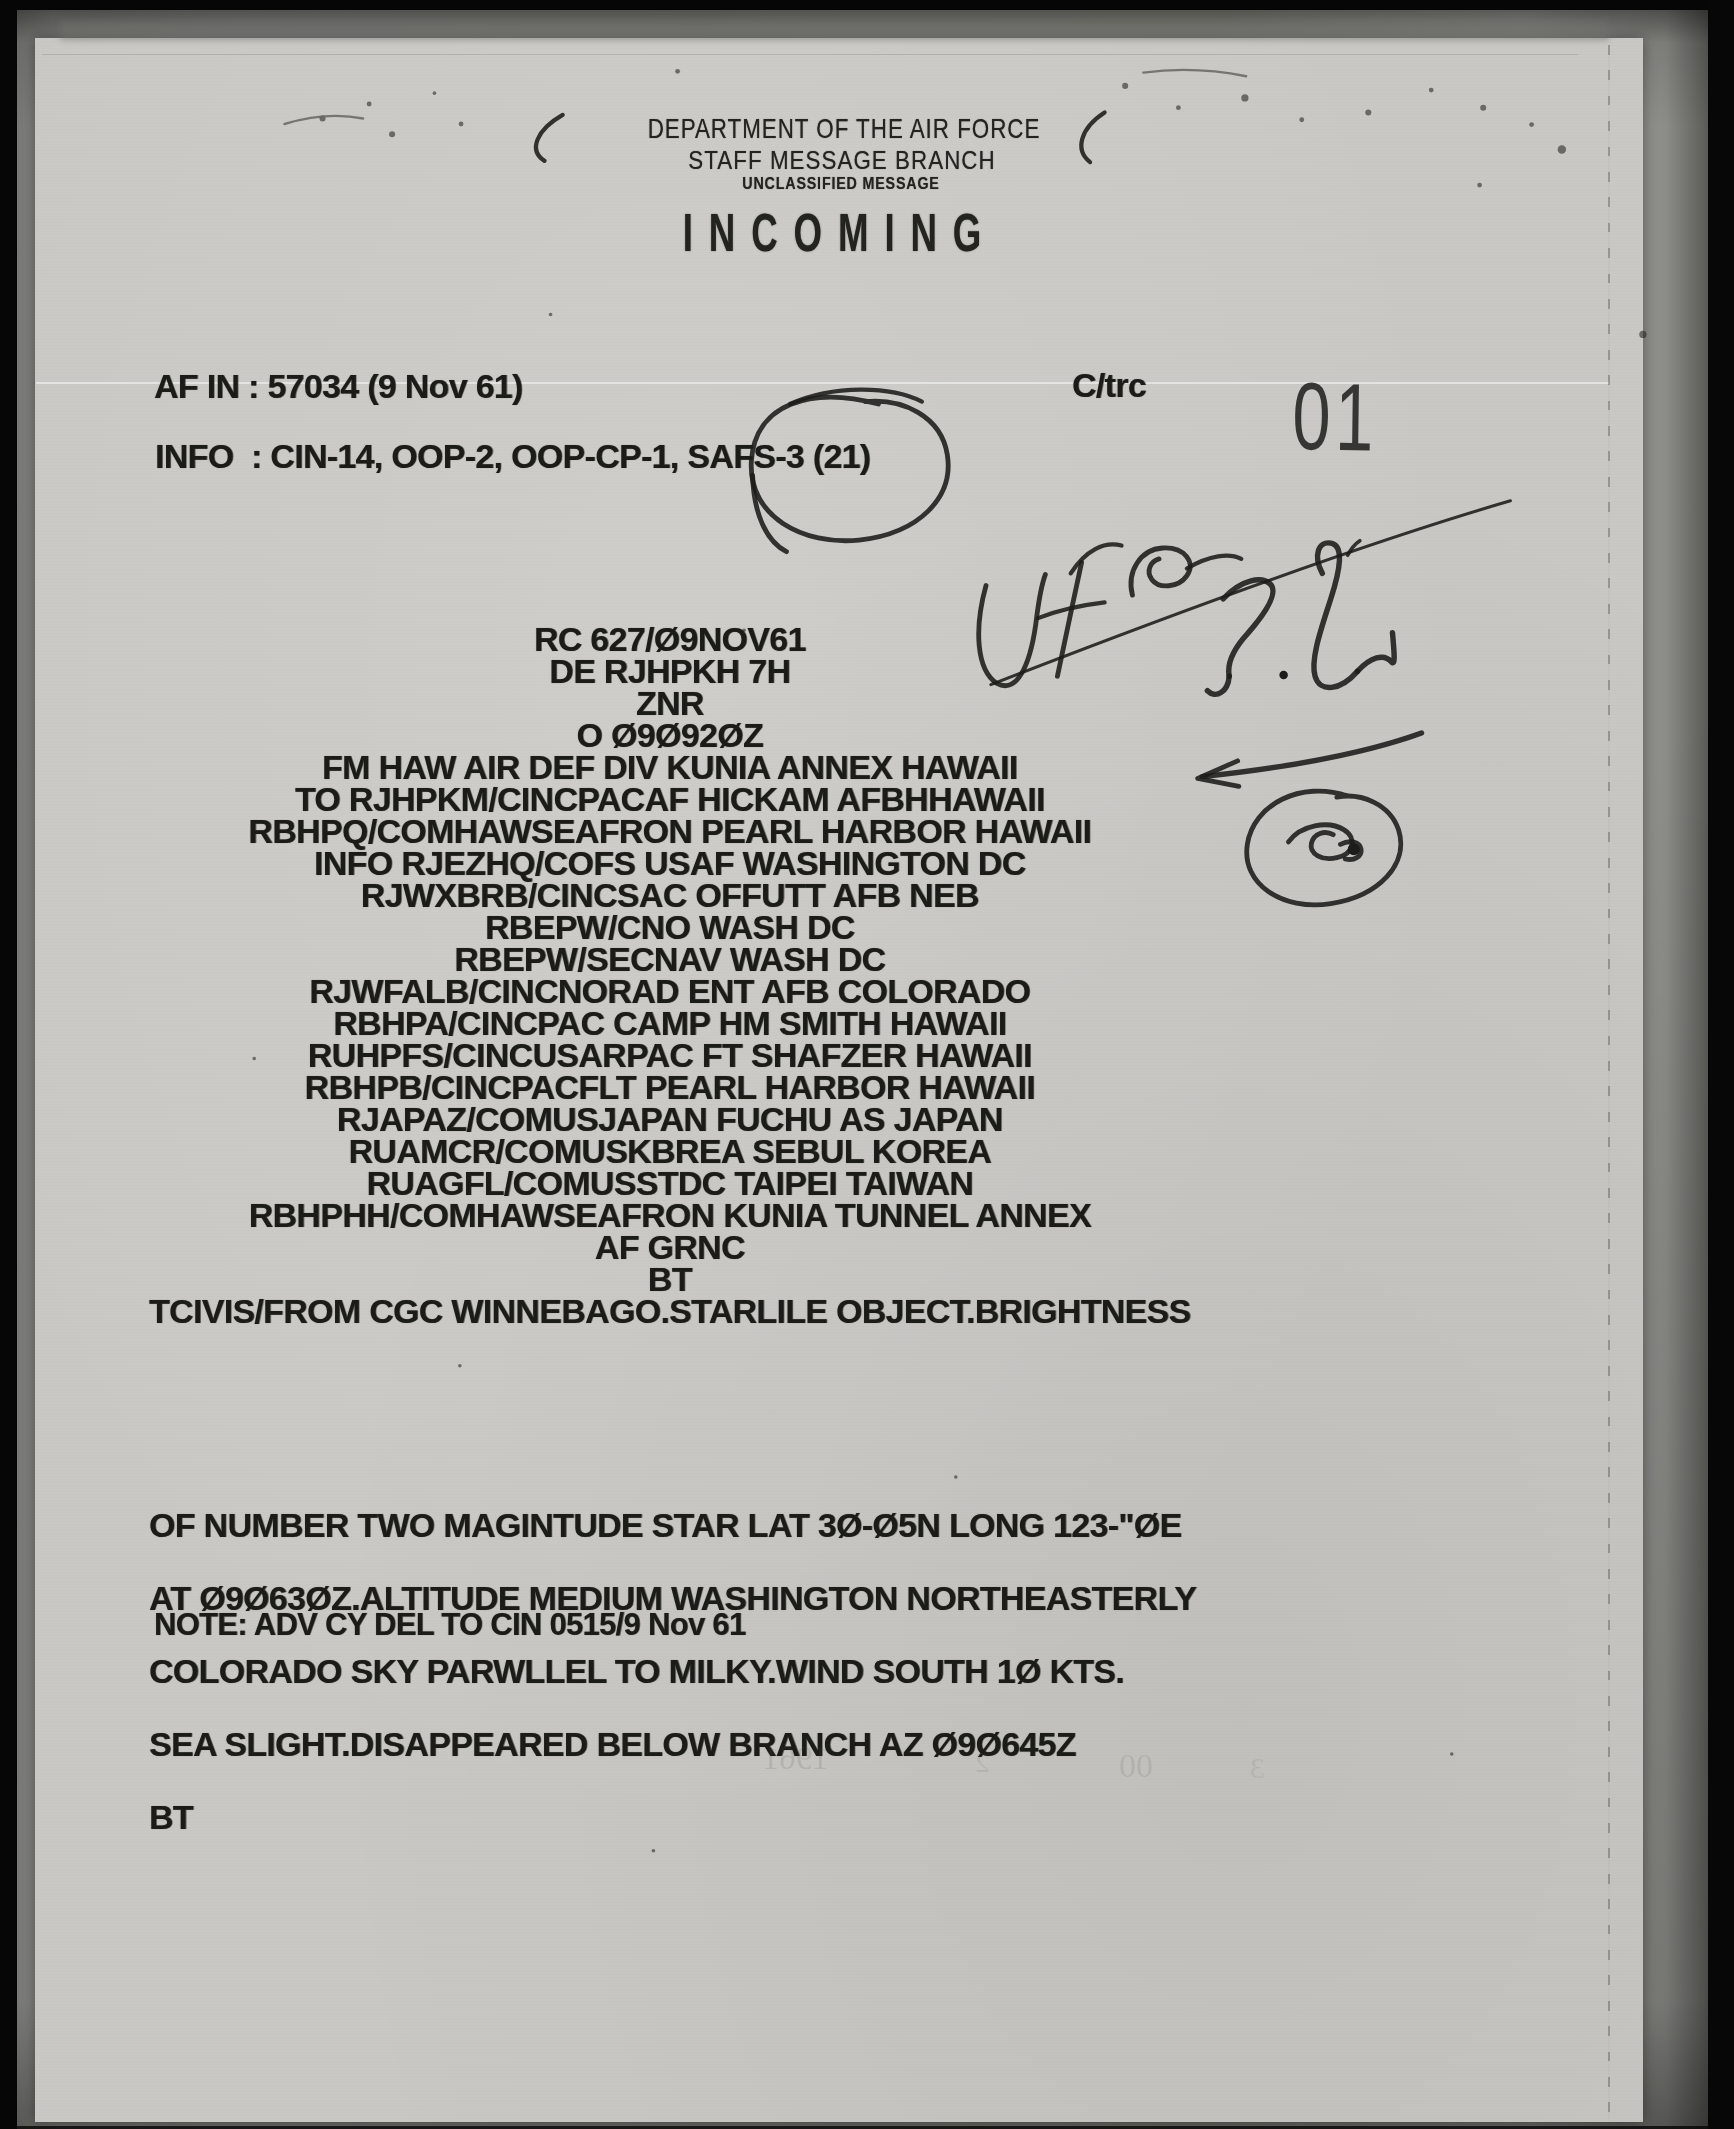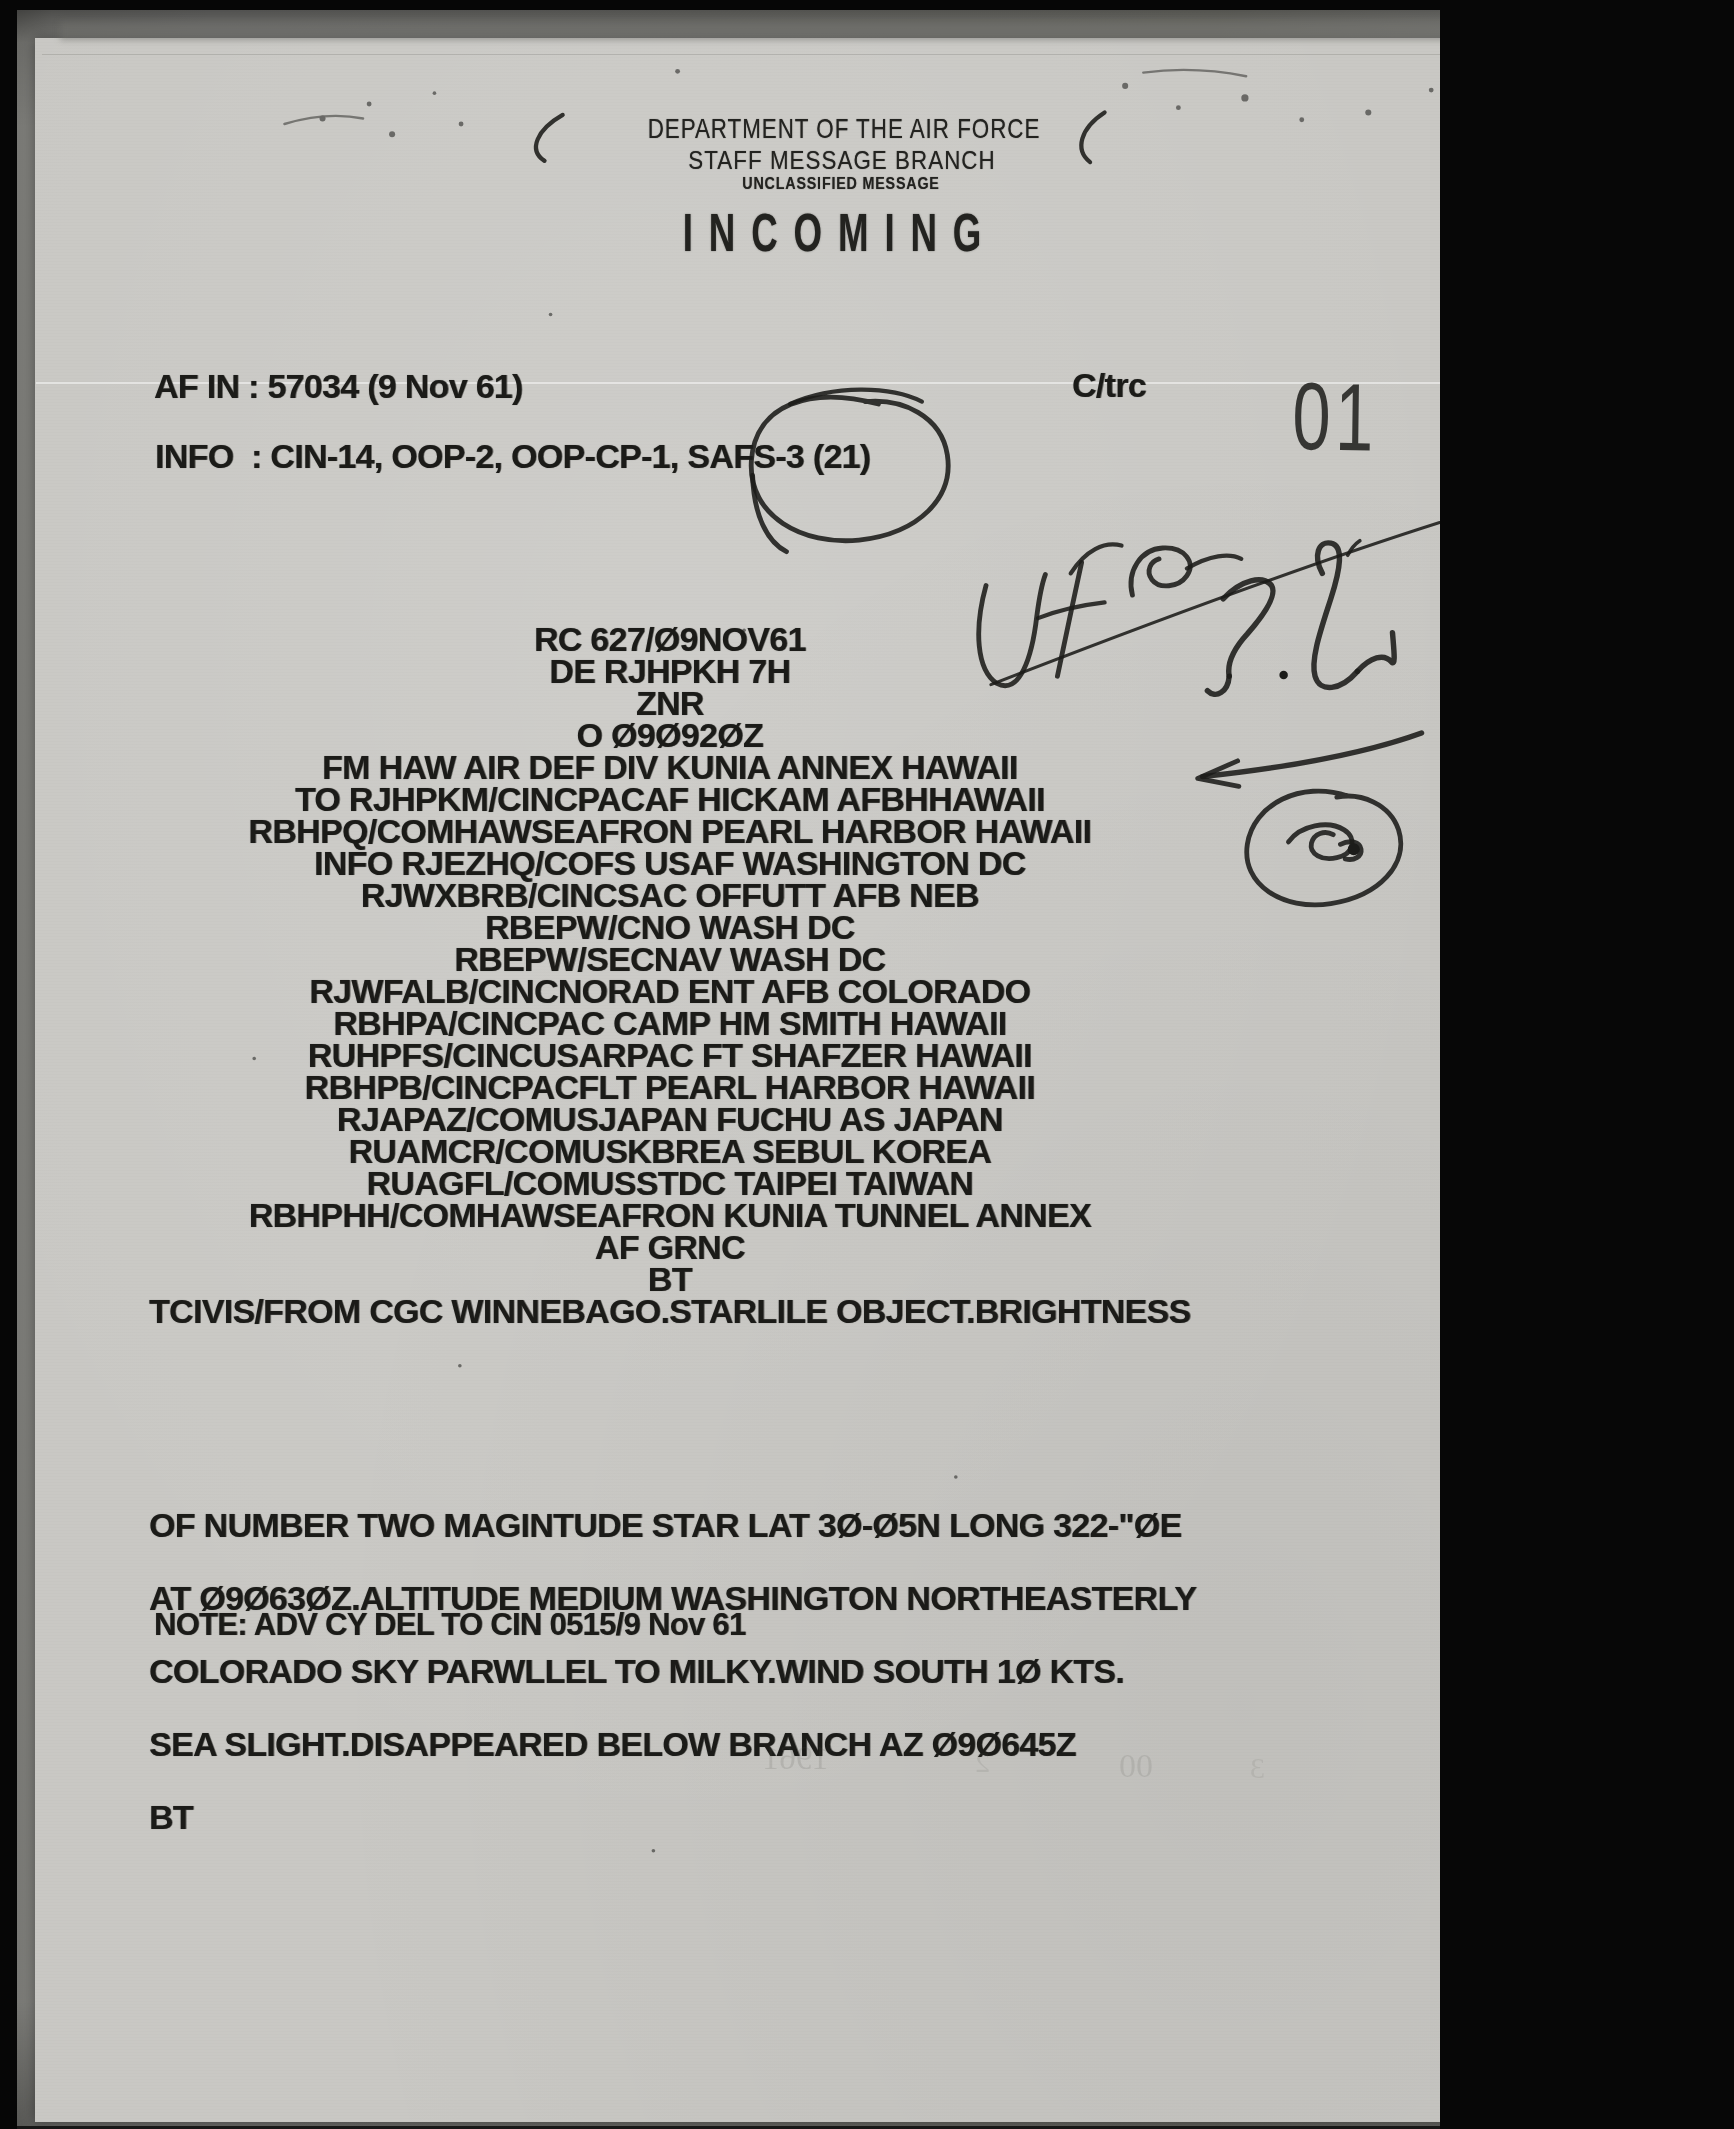--- a/index.html
+++ b/index.html
@@ -1,17 +1,17 @@
 <!DOCTYPE html>
 <html style="font-size:9.7px"><head>
 <meta charset="utf-8">
 <style>
   html,body{margin:0;padding:0;background:#070707;}
-  #canvas{position:relative;width:1440px;height:2129px;overflow:hidden;background:#14b8a6;
-          font-family:"Liberation Sans",sans-serif;}
+  #canvas{position:relative;width:1696px;height:2129px;overflow:hidden;background:#14b8a6;
+          font-family:"Liberation Sans",sans-serif;padding-left:12px;}
   
   .film{position:absolute;left:0;top:0;width:1735px;height:2129px;
         background:linear-gradient(90deg,#6f6f6b 0%,#8b8b87 3%,#939390 12%,#97978f 70%,#a3a39f 88%,#8c8c88 96%,#3a3a38 100%);}
   .film-shade{position:absolute;left:0;top:0;width:1735px;height:2129px;
         background:linear-gradient(180deg,rgba(0,0,0,.55) 0%,rgba(0,0,0,.12) 2%,rgba(0,0,0,0) 6%,rgba(0,0,0,0) 94%,rgba(0,0,0,.28) 100%),
                    linear-gradient(135deg,rgba(0,0,0,0) 62%,rgba(0,0,0,.18) 100%);}
   .edge{position:absolute;background:#060606;}
   
   .page{position:absolute;left:35px;top:38px;width:1608px;height:2084px;background:#c9c8c4;
         background-image:radial-gradient(ellipse at 40% 30%, rgba(255,255,255,.10), rgba(0,0,0,0) 60%),
@@ -69,21 +69,21 @@
   <div class="mono t56" style="left:154px;top:370px;">AF IN : 57034 (9 Nov 61)</div>
   <div class="mono t56" style="left:1072px;top:369px;">C/trc</div>
   <div class="mono t56" style="left:155px;top:440px;text-align:center;">INFO  : CIN-14, OOP-2, OOP-CP-1, SAFS-3 (21)</div>
 
   <div class="mono t56" style="left:149px;top:527px;text-align:center;">
     
   <div class="tline">RC 627/Ø9NOV61</div><div class="tline">DE RJHPKH 7H</div><div class="tline">ZNR</div><div class="tline">O Ø9Ø92ØZ</div><div class="tline">FM HAW AIR DEF DIV KUNIA ANNEX HAWAII</div><div class="tline">TO RJHPKM/CINCPACAF HICKAM AFBHHAWAII</div><div class="tline">RBHPQ/COMHAWSEAFRON PEARL HARBOR HAWAII</div><div class="tline">INFO RJEZHQ/COFS USAF WASHINGTON DC</div><div class="tline">RJWXBRB/CINCSAC OFFUTT AFB NEB</div><div class="tline">RBEPW/CNO WASH DC</div><div class="tline">RBEPW/SECNAV WASH DC</div><div class="tline">RJWFALB/CINCNORAD ENT AFB COLORADO</div><div class="tline">RBHPA/CINCPAC CAMP HM SMITH HAWAII</div><div class="tline">RUHPFS/CINCUSARPAC FT SHAFZER HAWAII</div><div class="tline">RBHPB/CINCPACFLT PEARL HARBOR HAWAII</div><div class="tline">RJAPAZ/COMUSJAPAN FUCHU AS JAPAN</div><div class="tline">RUAMCR/COMUSKBREA SEBUL KOREA</div><div class="tline">RUAGFL/COMUSSTDC TAIPEI TAIWAN</div><div class="tline">RBHPHH/COMHAWSEAFRON KUNIA TUNNEL ANNEX</div><div class="tline">AF GRNC</div><div class="tline">BT</div><div class="tline">TCIVIS/FROM CGC WINNEBAGO.STARLILE OBJECT.BRIGHTNESS</div></div>
 
   <div class="mono t56 dbl" style="left:149px;top:1270px;">
     
-  <div class="tline">OF NUMBER TWO MAGINTUDE STAR LAT 3Ø-Ø5N LONG 322-"ØE</div><div class="tline">AT Ø9Ø63ØZ.ALTITUDE MEDIUM WASHINGTON NORTHEASTERLY</div><div class="tline">COLORADO SKY PARWLLEL TO MILKY.WIND SOUTH 1Ø KTS.</div><div class="tline">SEA SLIGHT.DISAPPEARED BELOW BRANCH AZ Ø9Ø645Z</div><div class="tline">BT</div></div>
+  <div class="tline">OF NUMBER TWO MAGINTUDE STAR LAT 3Ø-Ø5N LONG 123-"ØE</div><div class="tline">AT Ø9Ø63ØZ.ALTITUDE MEDIUM WASHINGTON NORTHEASTERLY</div><div class="tline">COLORADO SKY PARWLLEL TO MILKY.WIND SOUTH 1Ø KTS.</div><div class="tline">SEA SLIGHT.DISAPPEARED BELOW BRANCH AZ Ø9Ø645Z</div><div class="tline">BT</div></div>
 
   <div class="mono t52" style="left:154px;top:1609px;">NOTE: ADV CY DEL TO CIN 0515/9 Nov 61</div>
 
   <div class="bleed" style="left:763px;top:1740px;font-size:33px;opacity:.15;">1961</div>
   <div class="bleed" style="left:975px;top:1745px;font-size:30px;opacity:.11;">2</div>
   <div class="bleed" style="left:1119px;top:1747px;font-size:34px;opacity:.13;">00</div>
   <div class="bleed" style="left:1250px;top:1751px;font-size:30px;opacity:.10;">3</div>
 
   <svg class="overlay" viewBox="0 0 2868 3520">
 

